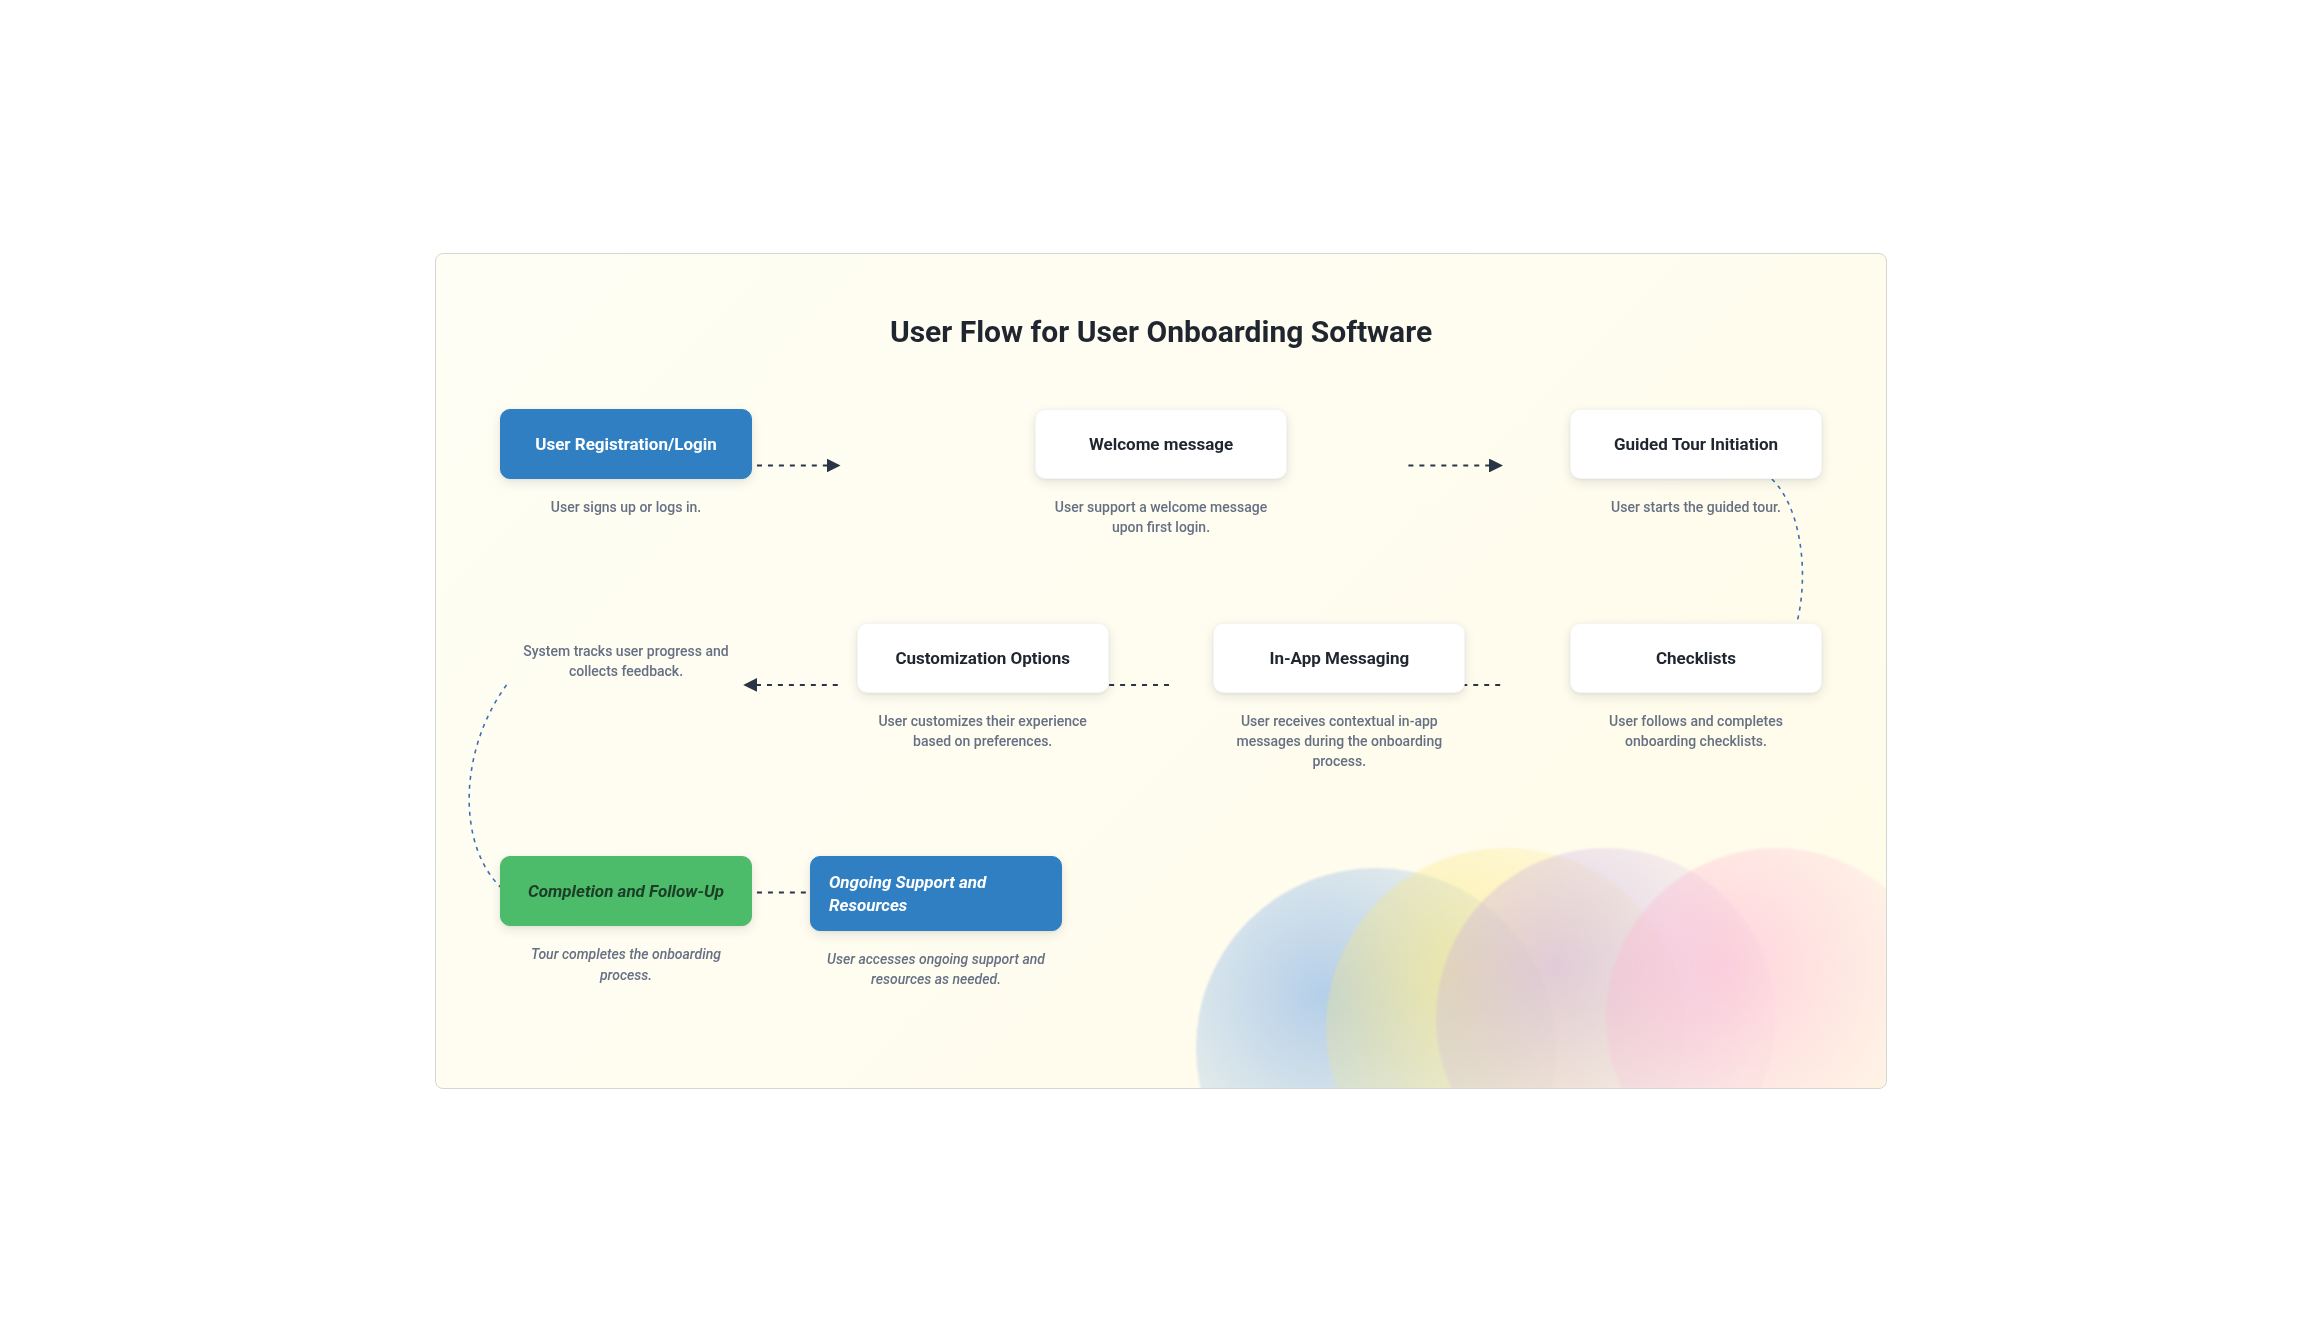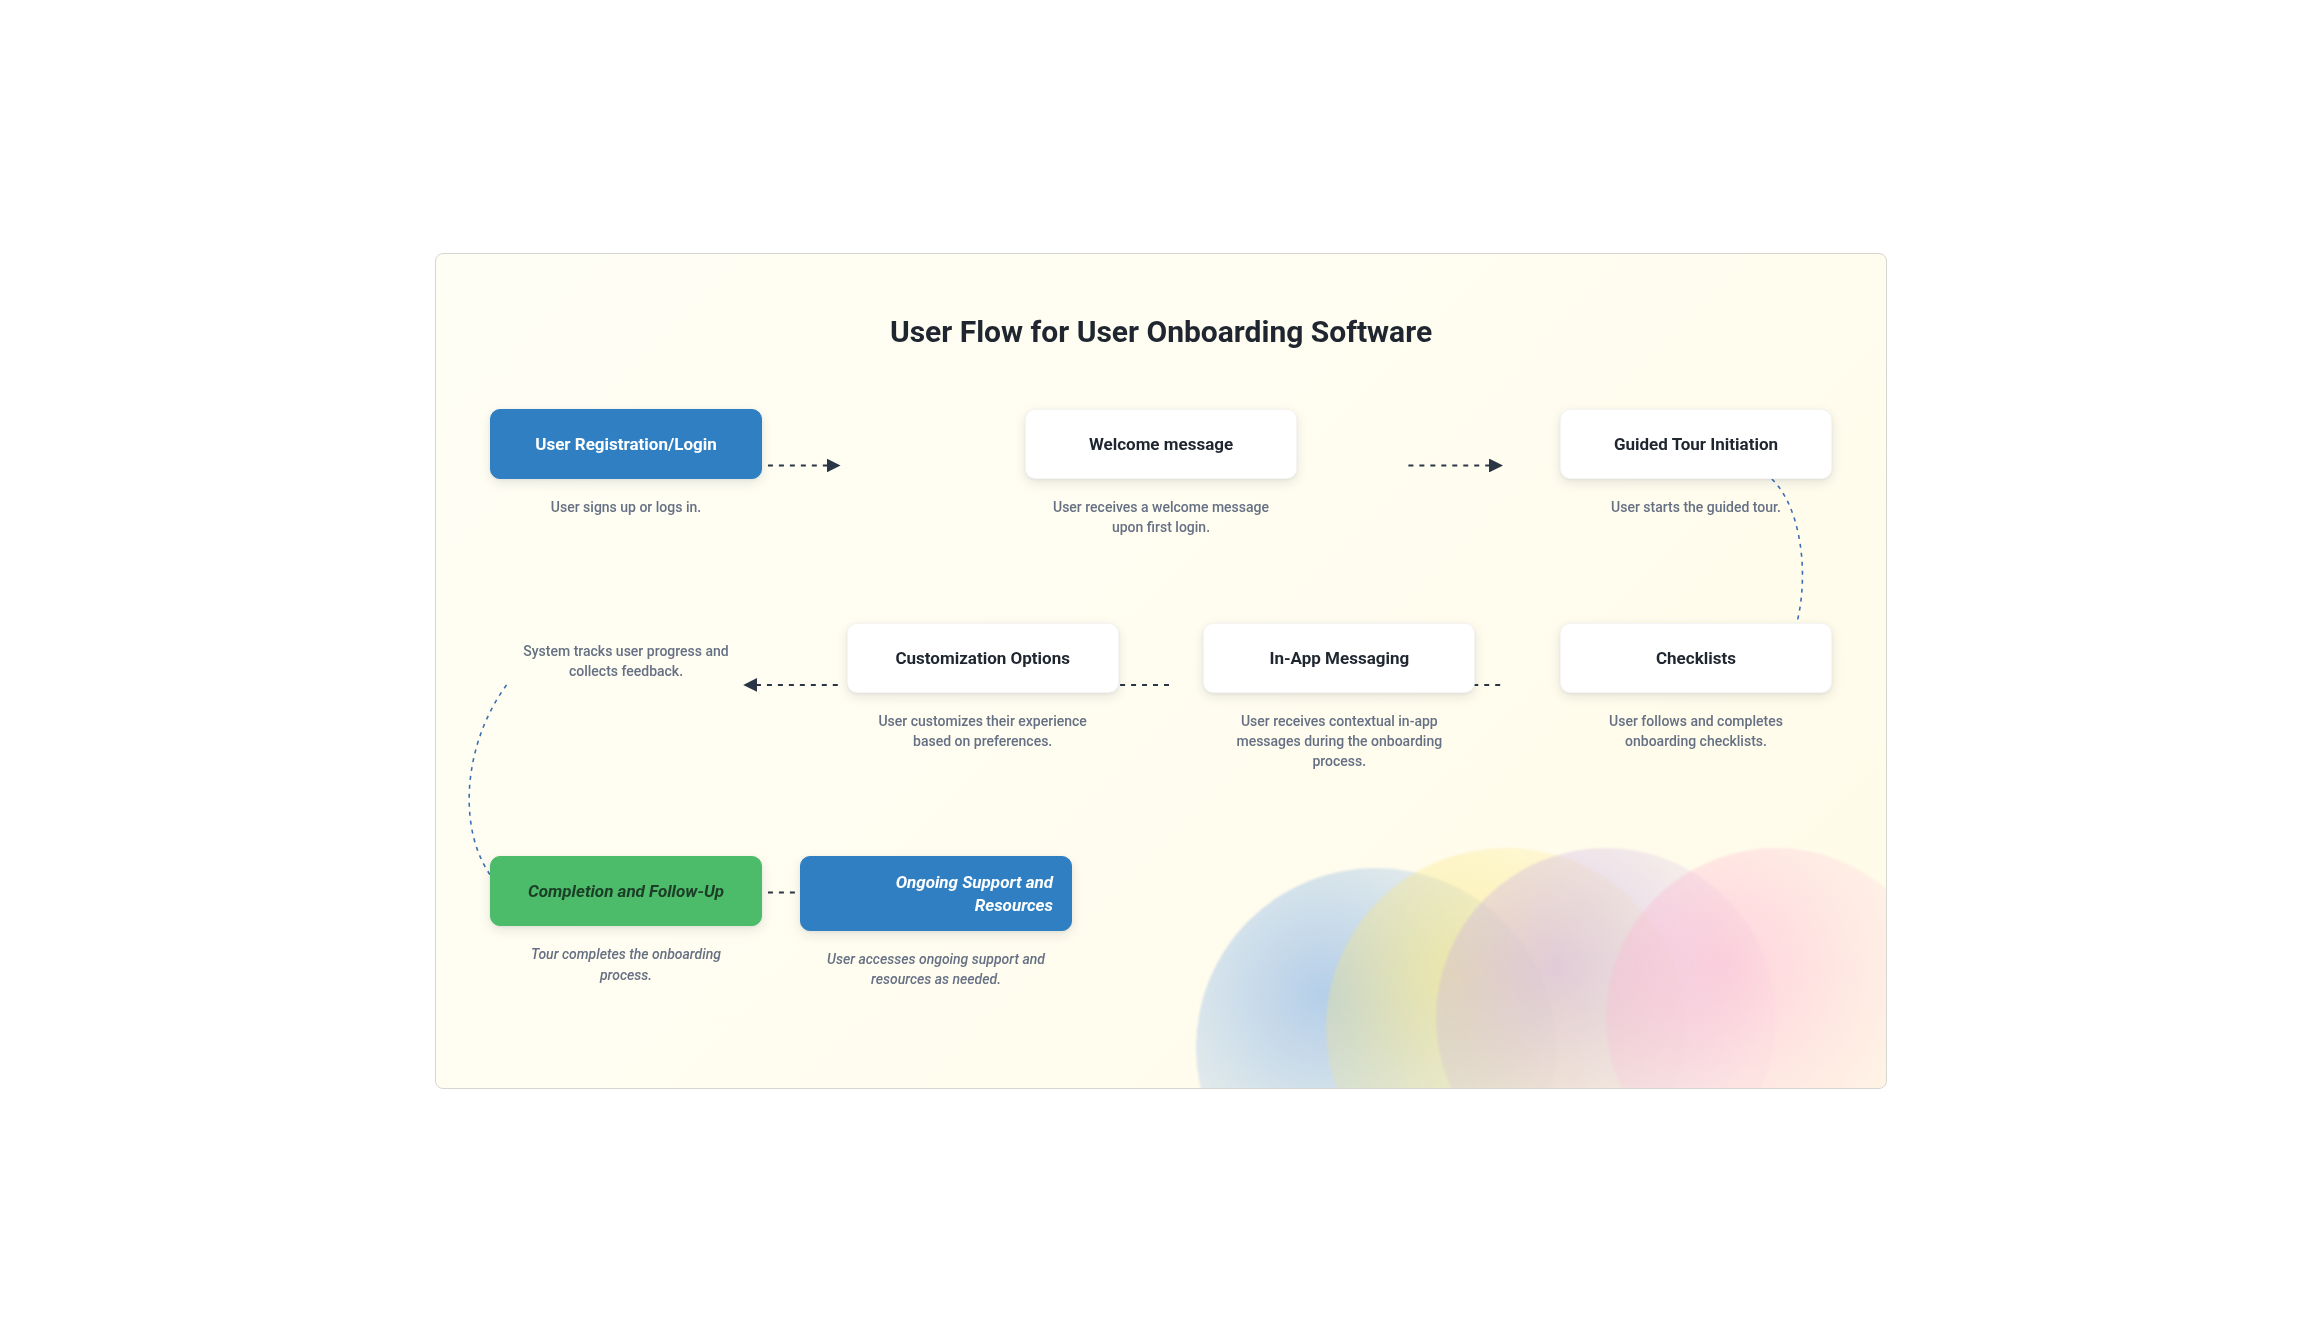--- a/index.html
+++ b/index.html
@@ -64,31 +64,31 @@
   .row.last { margin-bottom: 0; justify-content: flex-start; gap: 70px; font-style: italic; }
   .step {
     width: 240px;
     display: flex;
     flex-direction: column;
     align-items: center;
     position: relative;
     z-index: 3;
   }
   .card {
-    width: 272px;
+    width: 252px;
     min-height: 70px;
     padding: 14px 18px;
     background: #ffffff;
     border: 1px solid rgba(0,0,0,0.04);
     border-radius: 10px;
     box-shadow: 0 4px 12px rgba(20,30,50,0.10), 0 1px 3px rgba(20,30,50,0.06);
     display: flex;
     align-items: center;
     justify-content: center;
-    text-align: right;
+    text-align: left;
     font-size: 17px;
     font-weight: 700;
     color: #1f2630;
     line-height: 1.3;
   }
   .card.blue  { background: #2f7fc2; color: #ffffff; border-color: #2f7fc2; }
   .card.green { background: #4cbb6a; color: #1c3d26; border-color: #4cbb6a; }
   .desc {
     margin-top: 18px;
     font-size: 14px;
@@ -146,21 +146,21 @@
 
     <div class="rows">
 
       <div class="row">
         <div class="step">
           <div class="card blue">User Registration/Login</div>
           <div class="desc">User signs up or logs in.</div>
         </div>
         <div class="step">
           <div class="card">Welcome message</div>
-          <div class="desc">User receives a welcome message upon first login.</div>
+          <div class="desc">User support a welcome message upon first login.</div>
         </div>
         <div class="step">
           <div class="card">Guided Tour Initiation</div>
           <div class="desc">User starts the guided tour.</div>
         </div>
       </div>
 
       <div class="row">
         <div class="step">
           <div class="desc">System tracks user progress and collects feedback.</div>

